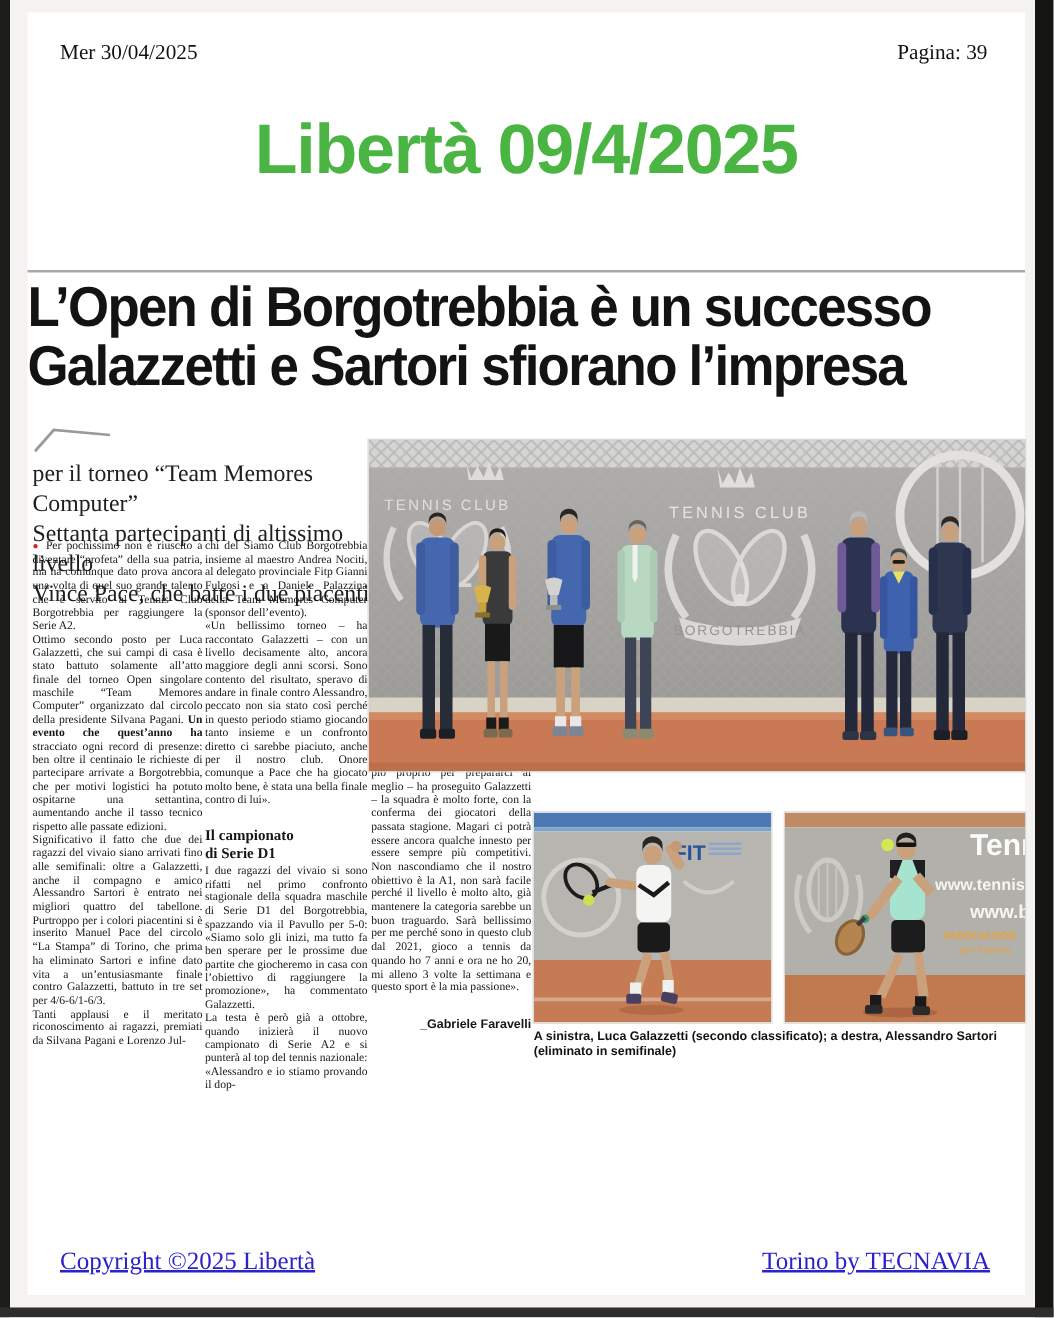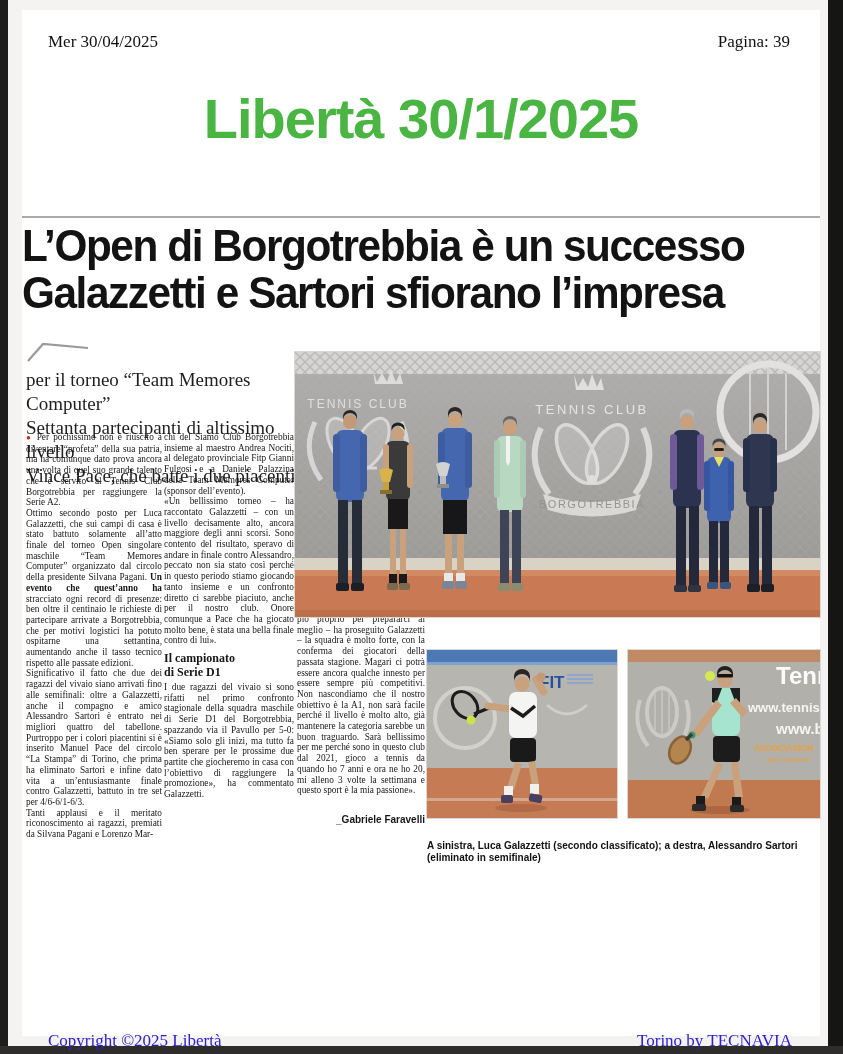--- a/index.html
+++ b/index.html
@@ -29,54 +29,54 @@
   .standfirst .sf-line{font-size:19px;line-height:24px;}
 
   .col{position:absolute;font-size:9.3px;line-height:10.7px;text-align:justify;color:#161616;}
   .col p{margin:0;}
   .col1{left:4px;top:422px;width:136px;}
   .col2{left:142px;top:422px;width:130px;}
   .col3{left:275px;top:604px;width:128px;}
   .bullet{color:#cc2a1e;font-size:8px;}
   .bold-inline{font-weight:700;font-family:Liberation Serif, serif;}
   .subhead2{font-family:"Liberation Serif",serif;font-weight:700;font-size:12px;
-            line-height:13.5px;margin:6px 0 3px 0;}
+            line-height:13.5px;margin:16px 0 3px 0;}
   .byline{margin-top:19px;text-align:right;font-family:"Liberation Sans",sans-serif;
           font-weight:700;font-size:10px;}
 
   .photo{position:absolute;outline:1px solid #d8d8d6;}
   .photo1{left:273px;top:342px;}
   .photo2{left:405px;top:640px;}
   .photo3{left:606px;top:640px;}
   .caption{position:absolute;font-family:"Liberation Sans",sans-serif;font-weight:700;
            font-size:10px;line-height:12px;color:#111;text-align:left;}
   .cap1{left:273px;top:613px;width:525px;}
-  .cap2{left:405px;top:814px;width:393px;margin-top:16px;}
+  .cap2{left:405px;top:814px;width:393px;}
 
   .footer{position:absolute;left:0;top:988px;width:100%;}
-  .footer a{font-size:17px;color:#2b22cc;cursor:pointer;margin-top:33px;}
+  .footer a{font-size:20px;color:#2b22cc;text-decoration:underline;cursor:pointer;}
   .foot-left{position:absolute;left:26px;top:0;}
   .foot-right{position:absolute;right:28px;top:0;}
 
   svg text{font-family:"Liberation Sans",sans-serif;}
 </style>
 </head>
 <body>
 
 <div class="frame">
   <div class="strip-left"></div>
   <div class="strip-right"></div>
   <div class="strip-bottom"></div>
 
   <div class="page">
 
     <div class="hdr-date">Mer 30/04/2025</div>
     <div class="hdr-page">Pagina: 39</div>
 
-    <div class="masthead">Libertà 30/1/2025</div>
+    <div class="masthead">Libertà 09/4/2025</div>
 
     <div class="rule"></div>
 
     <div class="headline">
       <span>L’Open di Borgotrebbia è un successo</span><br>
       <span>Galazzetti e Sartori sfiorano l’impresa</span>
     </div>
 
     <div class="standfirst">
       <svg class="zigzag" width="64" height="24" viewBox="0 0 64 24">
@@ -84,31 +84,32 @@
       </svg>
       <div class="sf-line">per il torneo “Team Memores Computer”</div>
       <div class="sf-line">Settanta partecipanti di altissimo livello</div>
       <div class="sf-line">Vince Pace, che batte i due piacentini</div>
     </div>
 
     <div class="col col1">
       <p><span class="bullet">●</span> <span>Per pochissimo non è riuscito a diventare “profeta” della sua patria, ma ha comunque dato prova ancora una volta di quel suo grande talento che è servito al Tennis Club Borgotrebbia per raggiungere la Serie A2.</span></p>
       <p><span>Ottimo secondo posto per Luca Galazzetti, che sui campi di casa è stato battuto solamente all’atto finale del torneo Open singolare maschile “Team Memores Computer” organizzato dal circolo della presidente Silvana Pagani.</span> <span class="bold-inline">Un evento che quest’anno ha</span> <span>stracciato ogni record di presenze: ben oltre il centinaio le richieste di partecipare arrivate a Borgotrebbia, che per motivi logistici ha potuto ospitarne una settantina, aumentando anche il tasso tecnico rispetto alle passate edizioni.</span></p>
       <p>Significativo il fatto che due dei ragazzi del vivaio siano arrivati fino alle semifinali: oltre a Galazzetti, anche il compagno e amico Alessandro Sartori è entrato nei migliori quattro del tabellone. Purtroppo per i colori piacentini si è inserito Manuel Pace del circolo “La Stampa” di Torino, che prima ha eliminato Sartori e infine dato vita a un’entusiasmante finale contro Galazzetti, battuto in tre set per 4/6-6/1-6/3.</p>
-      <p>Tanti applausi e il meritato riconoscimento ai ragazzi, premiati da Silvana Pagani e Lorenzo Mar-</p>
+      <p>Tanti applausi e il meritato riconoscimento ai ragazzi, premiati da Silvana Pagani e Lorenzo Jul-</p>
     </div>
 
     <div class="col col2">
       <p>chi del Siamo Club Borgotrebbia insieme al maestro Andrea Nociti, al delegato provinciale Fitp Gianni Fulgosi e a Daniele Palazzina della Team Memores Computer (sponsor dell’evento).</p>
       <p>«Un bellissimo torneo – ha raccontato Galazzetti – con un livello decisamente alto, ancora maggiore degli anni scorsi. Sono contento del risultato, speravo di andare in finale contro Alessandro, peccato non sia stato così perché in questo periodo stiamo giocando tanto insieme e un confronto diretto ci sarebbe piaciuto, anche per il nostro club. Onore comunque a Pace che ha giocato molto bene, è stata una bella finale contro di lui».</p>
       <div class="subhead2">
         <span>Il campionato</span><br>
         <span>di Serie D1</span>
       </div>
       <p>I due ragazzi del vivaio si sono rifatti nel primo confronto stagionale della squadra maschile di Serie D1 del Borgotrebbia, spazzando via il Pavullo per 5-0: «Siamo solo gli inizi, ma tutto fa ben sperare per le prossime due partite che giocheremo in casa con l’obiettivo di raggiungere la promozione», ha commentato Galazzetti.</p>
+      <p>La testa è però già a ottobre, quando inizierà il nuovo campionato di Serie A2 e si punterà al top del tennis nazionale: «Alessandro e io stiamo provando il dop-</p>
     </div>
 
     <div class="col col3">
       <p>pio proprio per prepararci al meglio – ha proseguito Galazzetti – la squadra è molto forte, con la conferma dei giocatori della passata stagione. Magari ci potrà essere ancora qualche innesto per essere sempre più competitivi. Non nascondiamo che il nostro obiettivo è la A1, non sarà facile perché il livello è molto alto, già mantenere la categoria sarebbe un buon traguardo. Sarà bellissimo per me perché sono in questo club dal 2021, gioco a tennis da quando ho 7 anni e ora ne ho 20, mi alleno 3 volte la settimana e questo sport è la mia passione».</p>
       <div class="byline">_Gabriele Faravelli</div>
     </div>
 
     <svg class="photo photo1" width="525" height="265" viewBox="0 0 525 265">
       <defs>
         <pattern id="fence" width="10" height="10" patternUnits="userSpaceOnUse">

